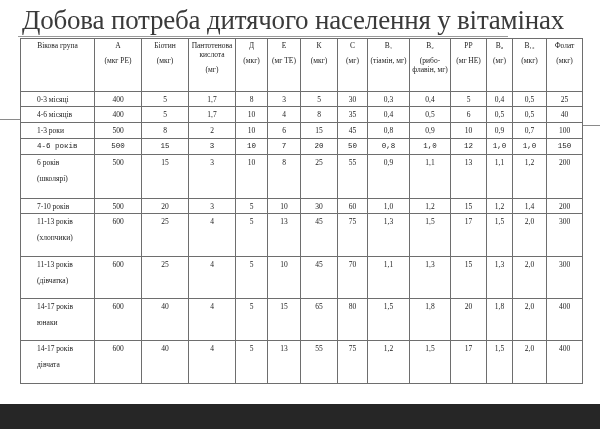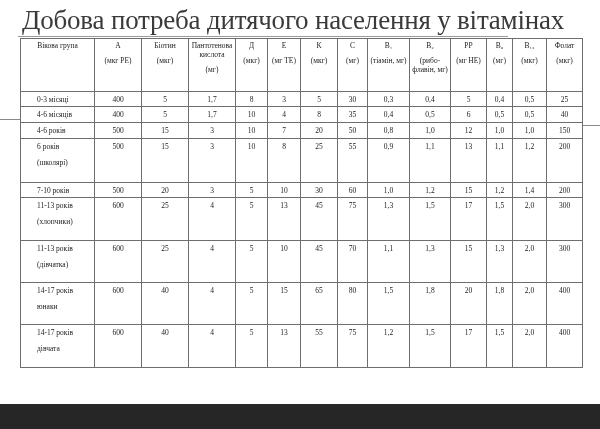--- a/index.html
+++ b/index.html
@@ -91,20 +91,36 @@
           <td>8</td>
           <td>35</td>
           <td>0,4</td>
           <td>0,5</td>
           <td>6</td>
           <td>0,5</td>
           <td>0,5</td>
           <td>40</td>
         </tr>
         <tr style="height: 16px;">
+          <td class="first"><span>1-3 роки</span></td>
+          <td>500</td>
+          <td>8</td>
+          <td>2</td>
+          <td>10</td>
+          <td>6</td>
+          <td>15</td>
+          <td>45</td>
+          <td>0,8</td>
+          <td>0,9</td>
+          <td>10</td>
+          <td>0,9</td>
+          <td>0,7</td>
+          <td>100</td>
+        </tr>
+        <tr style="height: 16px; font-family: Liberation Mono, monospace;">
           <td class="first"><span>4-6 років</span></td>
           <td>500</td>
           <td>15</td>
           <td>3</td>
           <td>10</td>
           <td>7</td>
           <td>20</td>
           <td>50</td>
           <td>0,8</td>
           <td>1,0</td>

